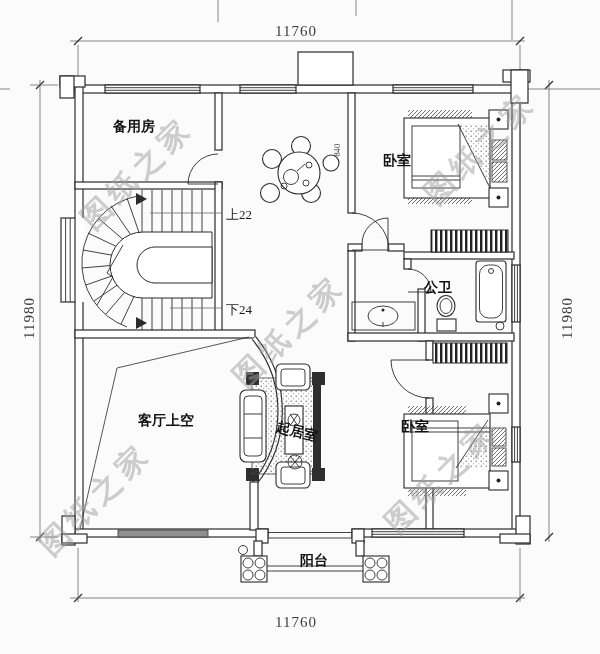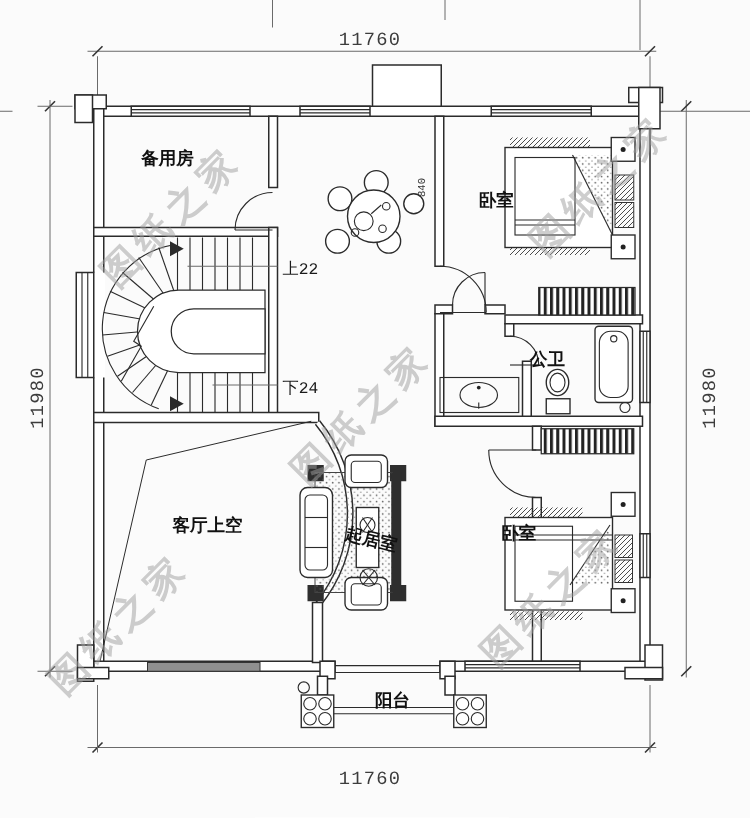--- a/index.html
+++ b/index.html
@@ -1,17 +1,17 @@
 <!DOCTYPE html>
 <html><head>
 <meta charset="utf-8">
 <style>
   html,body{margin:0;padding:0;background:#fff;}
   #stage{position:relative;width:600px;height:654px;background:#fbfbfb;overflow:hidden;
-         font-family:Liberation Mono, monospace;}
+         font-family:Liberation Serif, serif;}
   svg{position:absolute;left:0;top:0;}
   .wall{fill:#fff;stroke:#2b2b2b;stroke-width:1.2;}
   .thin{fill:none;stroke:#2b2b2b;stroke-width:0.9;}
   .furn{fill:#fff;stroke:#2b2b2b;stroke-width:1.1;}
   .dark{fill:#2e2e2e;stroke:none;}
   .dim{stroke:#6a6a6a;stroke-width:0.8;}
   .tick{stroke:#333;stroke-width:1.3;}
   .door{fill:none;stroke:#2b2b2b;stroke-width:0.9;}
   .lbl{font-size:14px;font-weight:600;fill:#111;text-anchor:middle;}
   .lbl-s{font-size:13px;font-weight:400;fill:#1a1a1a;text-anchor:start;}

